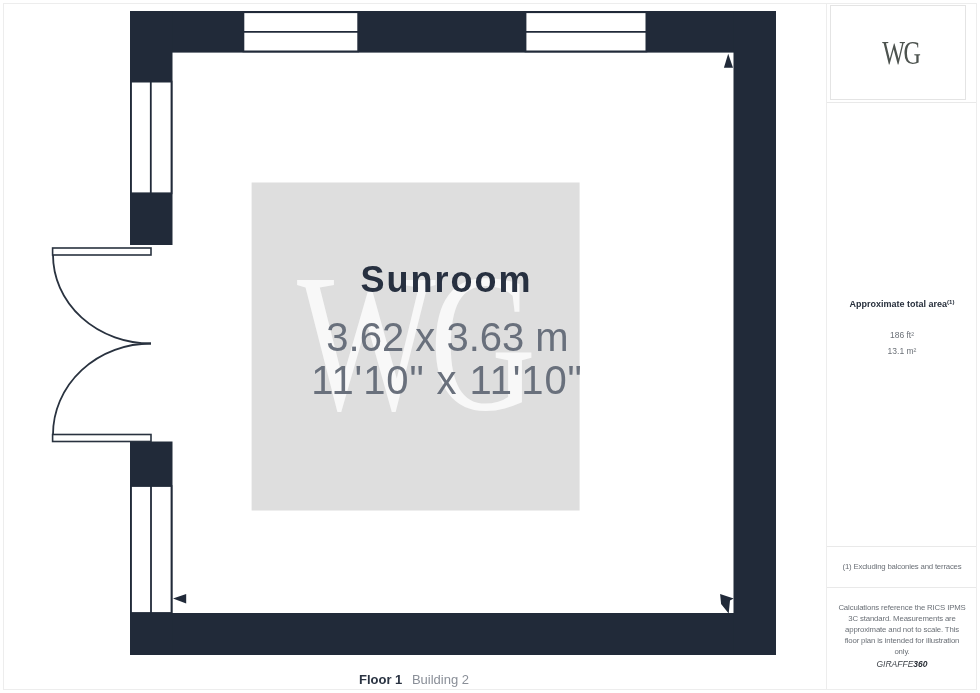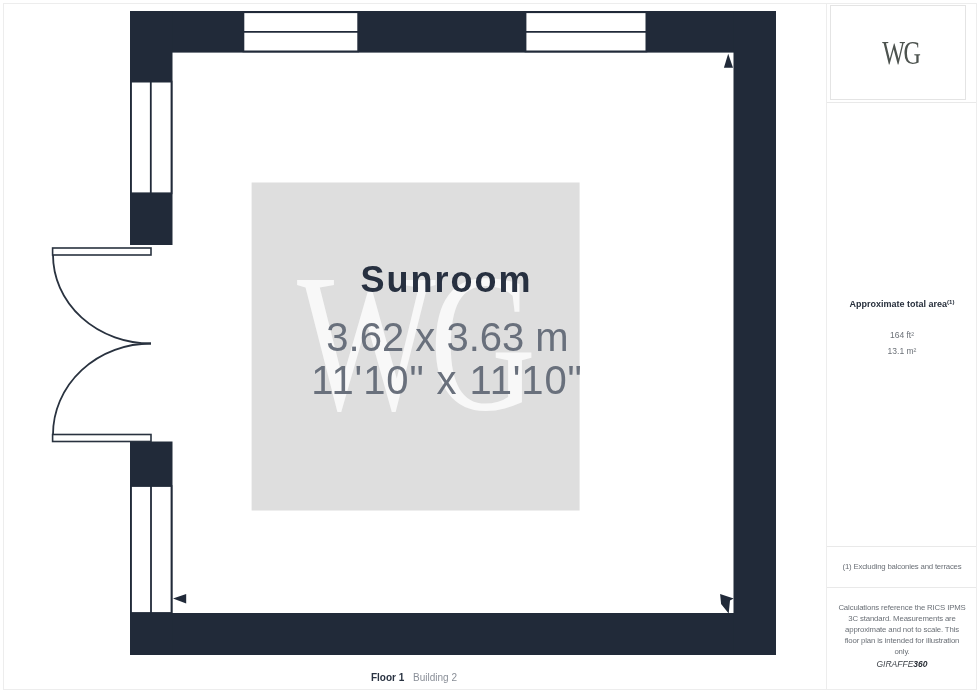--- a/index.html
+++ b/index.html
@@ -61,40 +61,40 @@
     <path d="M53 434.5 A98 91 0 0 1 151 343.5"></path>
   </g>
 
   <g fill="#212a39">
     <polygon points="728.2,53.8 723.9,67.7 733,67.7"></polygon>
     <polygon points="173,598.6 186.2,594.1 186.2,603.6"></polygon>
     <polygon points="720.1,594.1 733.7,598.6 730.0,600.4 728.7,613.5 721.1,603.9"></polygon>
   </g>
 </svg>
 
-<div class="abs" style="left:0;top:672px;width:828px;text-align:center;font-size:10px;">
+<div class="abs" style="left:0;top:672px;width:828px;text-align:center;font-size:13px;">
   <span style="font-weight:bold;color:#2a3342">Floor 1</span>
   <span style="color:#8a8f98;margin-left:6px">Building 2</span>
 </div>
 
 <div class="abs sbox" style="top:5px;height:93px;"></div>
 <svg class="abs" style="left:830px;top:5px" width="136" height="95" viewBox="0 0 136 95">
   <g transform="translate(68,0) scale(0.73 1) translate(-68,0)">
     <text x="72" y="59" text-anchor="middle" font-family="Liberation Serif" font-size="33" letter-spacing="-2" fill="#4d534f">WG</text>
   </g>
 </svg>
 
 <div class="abs hline" style="top:102px;"></div>
 <div class="abs hline" style="top:546px;"></div>
 <div class="abs hline" style="top:587px;"></div>
 
 <div class="abs sidetxt" style="top:299px;font-size:9px;font-weight:bold;color:#272f3c;">
   Approximate total area<span style="font-size:6px;vertical-align:3px">(1)</span></div>
 <div class="abs sidetxt" style="top:317px;font-size:8.5px;margin-top:29px;">13.1 m²</div>
-<div class="abs sidetxt" style="top:330px;font-size:8.5px;">164 ft²</div>
+<div class="abs sidetxt" style="top:330px;font-size:8.5px;">186 ft²</div>
 
 <div class="abs sidetxt" style="top:562px;font-size:7.8px;letter-spacing:-0.2px;">(1) Excluding balconies and terraces</div>
 
 <div class="abs sidetxt" style="top:601.5px;font-size:7.8px;letter-spacing:-0.15px;line-height:11px;">
   Calculations reference the RICS IPMS<br>3C standard. Measurements are<br>
   approximate and not to scale. This<br>floor plan is intended for illustration<br>only.
 </div>
 <div class="abs sidetxt" style="top:659px;font-size:8.5px;color:#3c4148;font-style:italic;">
   GIRAFFE<span style="font-weight:bold;color:#262b33">360</span></div>
 

